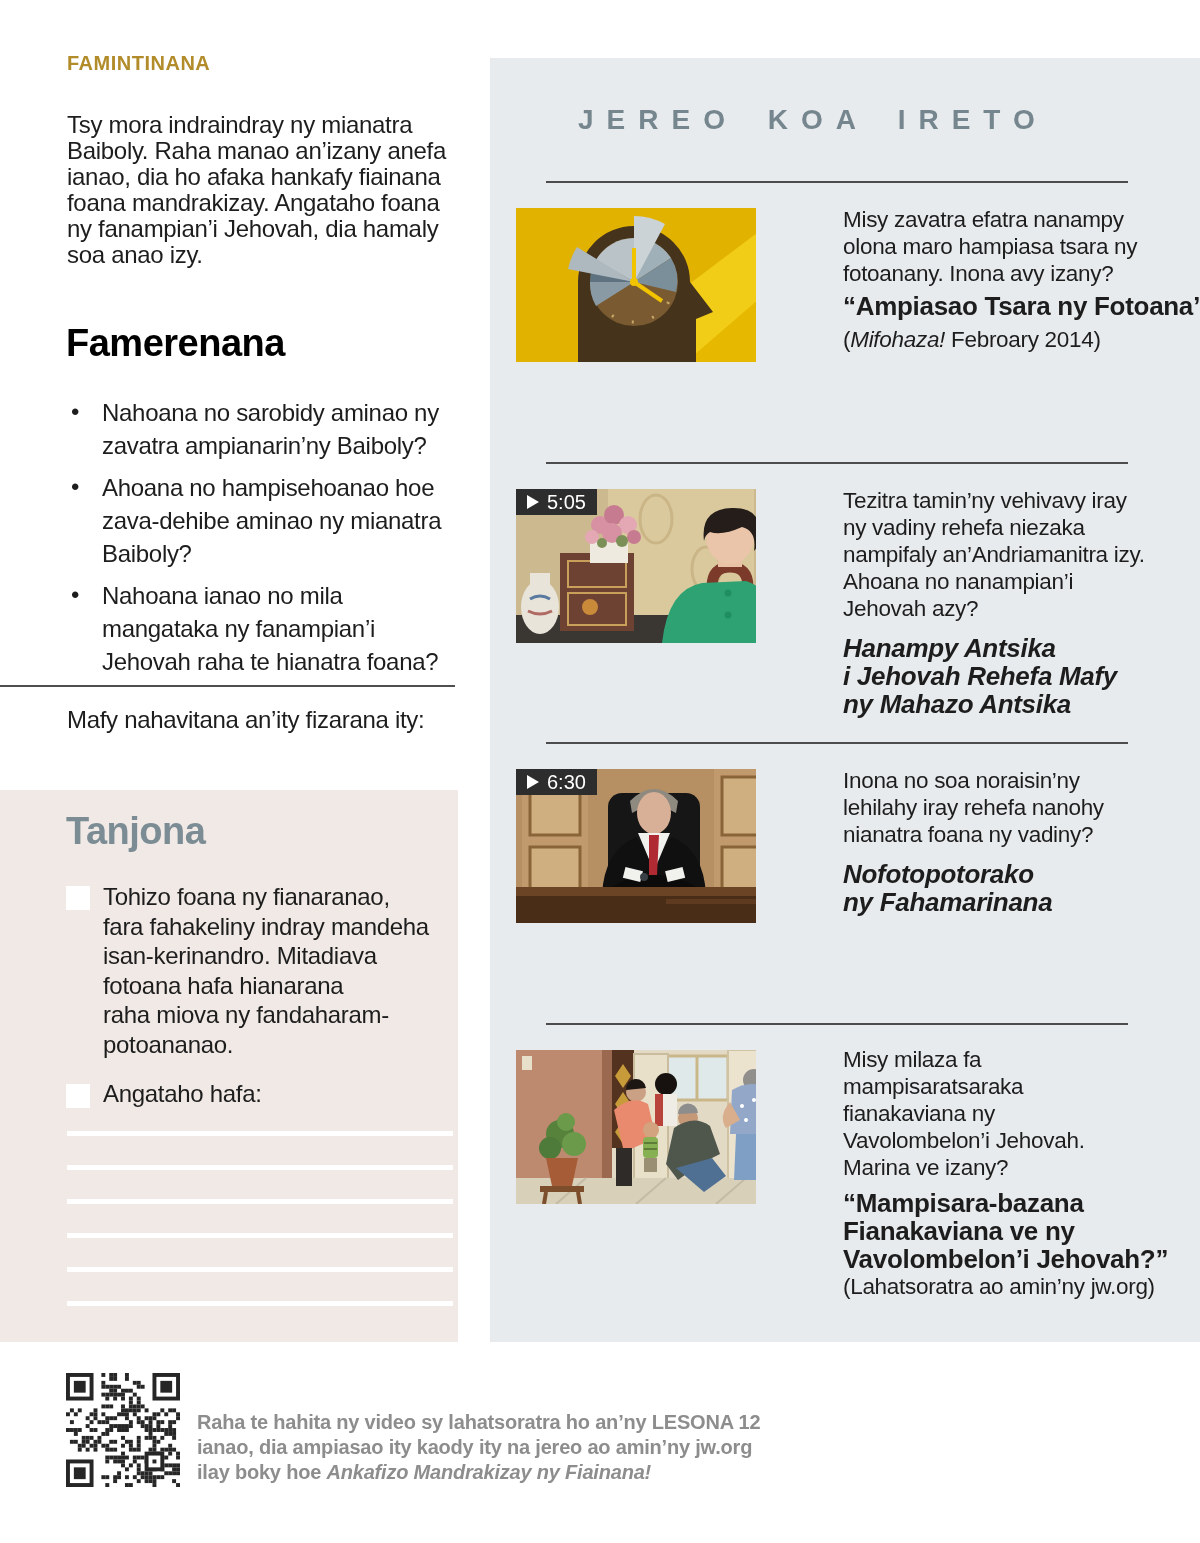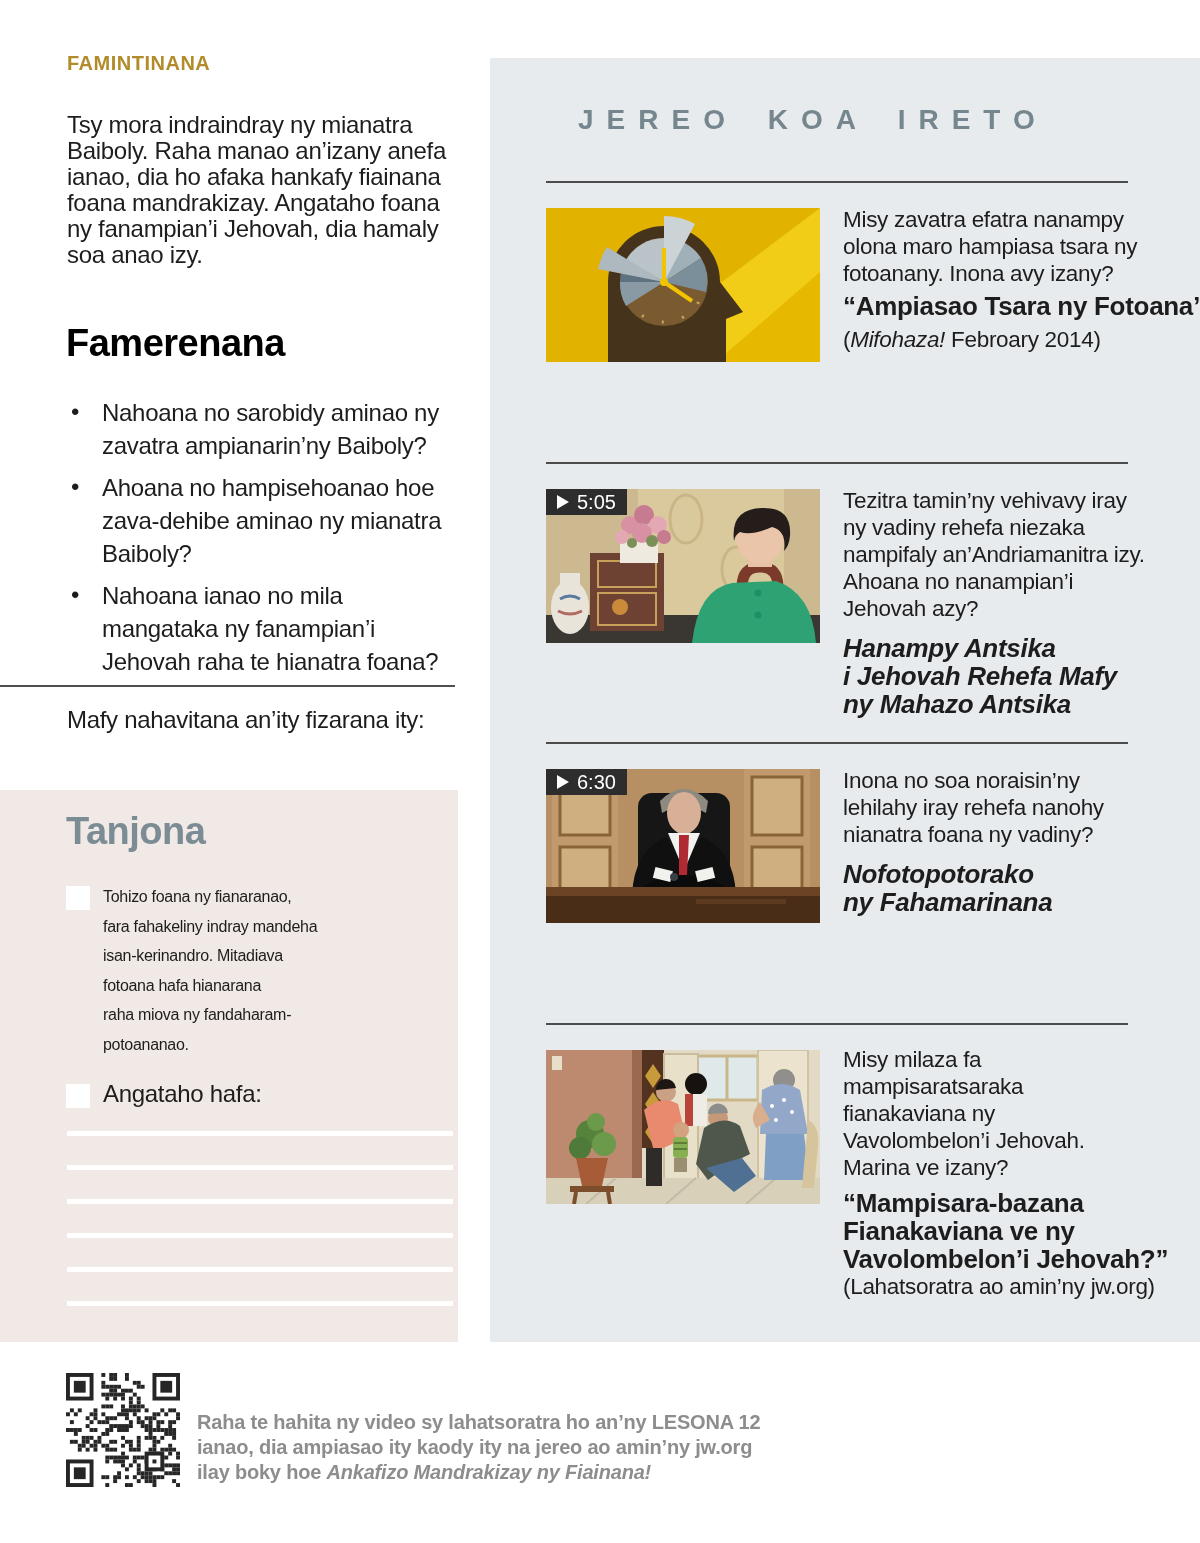--- a/index.html
+++ b/index.html
@@ -17,30 +17,30 @@
   .bullet .dot{position:absolute;left:4px;top:-1px;font-size:24px;}
   #left-rule{left:0;top:685px;width:455px;height:2px;background:#4f4f4f;}
   #date-label{left:67px;top:706px;font-size:24px;letter-spacing:-.3px;}
 
   
   #goal-box{left:0;top:790px;width:458px;height:552px;background:#f0e9e5;}
   #goal-title{left:66px;top:810px;font-size:38px;font-weight:bold;color:#7b8c94;letter-spacing:-.5px;}
   .checkbox{width:24px;height:24px;background:#ffffff;}
   #cb1{left:66px;top:886px;}
   #cb2{left:66px;top:1084px;}
-  #goal-item1{left:103px;top:882px;font-size:16px;line-height:29.5px;letter-spacing:-.3px;}
+  #goal-item1{left:103px;top:882px;font-size:24px;line-height:29.5px;letter-spacing:-.3px;}
   #goal-item2{left:103px;top:1080px;font-size:24px;letter-spacing:-.3px;}
   .fill-line{left:67px;width:386px;height:5px;background:#ffffff;}
 
   
   #panel{left:490px;top:58px;width:710px;height:1284px;background:#e8ebed;}
   #see-title{left:545px;top:104px;font-size:28px;font-weight:bold;letter-spacing:13px;word-spacing:9px;color:#75868e;margin-left:33px;}
   .sep{left:546px;width:582px;height:2px;background:#4c4c4c;}
   #sep1{top:181px;} #sep2{top:462px;} #sep3{top:742px;} #sep4{top:1023px;}
-  .thumb{left:546px;width:274px;height:154px;overflow:hidden;}
+  .thumb{left:516px;width:240px;height:154px;overflow:hidden;}
   #thumb1{top:208px;} #thumb2{top:489px;} #thumb3{top:769px;} #thumb4{top:1050px;}
   .thumb svg{display:block;}
   .badge{position:absolute;left:0;top:0;height:26px;padding:0 11px;background:#2d2d2d;color:#fff;
          display:flex;align-items:center;gap:8px;font-size:20px;}
   .play{width:0;height:0;border-left:12px solid #ffffff;border-top:7px solid transparent;border-bottom:7px solid transparent;}
   .rtext{left:843px;width:320px;}
   .desc{font-size:22.5px;line-height:27px;letter-spacing:-.3px;}
   .rtitle{font-size:26px;line-height:28px;font-weight:bold;letter-spacing:-.3px;}
   .bi{font-style:italic;}
   .meta{font-size:22.5px;line-height:28px;letter-spacing:-.3px;}

